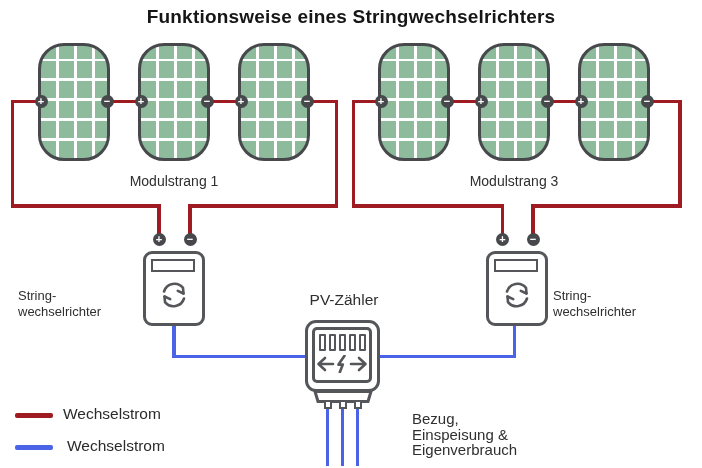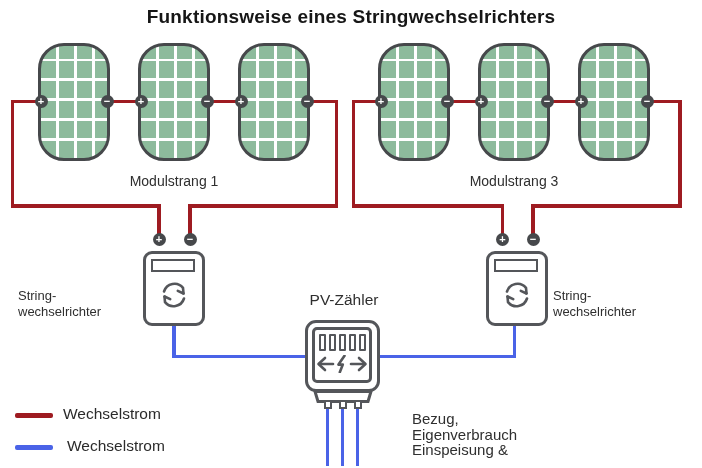--- a/index.html
+++ b/index.html
@@ -181,22 +181,22 @@
           <path d="M35 9 H48.5"></path>
             <path d="M43 3 L49.5 9 L43 15"></path>
           <path d="M28.5 0.8 L22.5 9.6 H26.8 L23.8 17.2"></path>
         </g>
       </svg>
     </div>
   </div>
 
   <div class="label note-label" style="left:412px;top:411px">
     <div>Bezug,</div>
+    <div>Einspeisung &amp;</div>
     <div>Eigenverbrauch</div>
-    <div>Einspeisung &amp;</div>
   </div>
 
   <div class="legend-swatch dc" style="top:413px"></div>
   <div class="label legend-label" style="left:63px;top:405px">Wechselstrom</div>
   <div class="legend-swatch ac" style="top:445px"></div>
   <div class="label legend-label" style="left:67px;top:437px">Wechselstrom</div>
 
 </div>
 
 </body></html>

